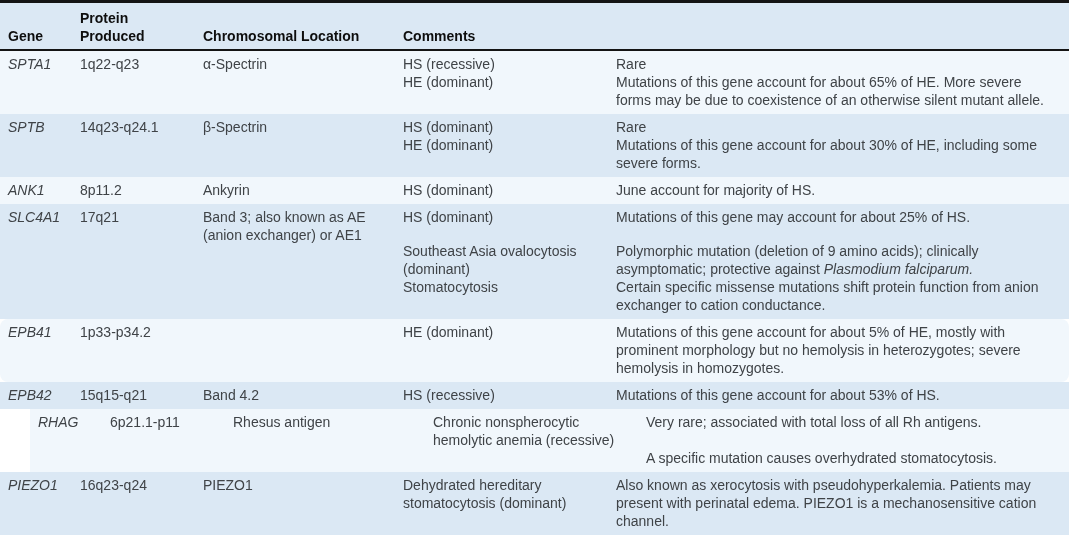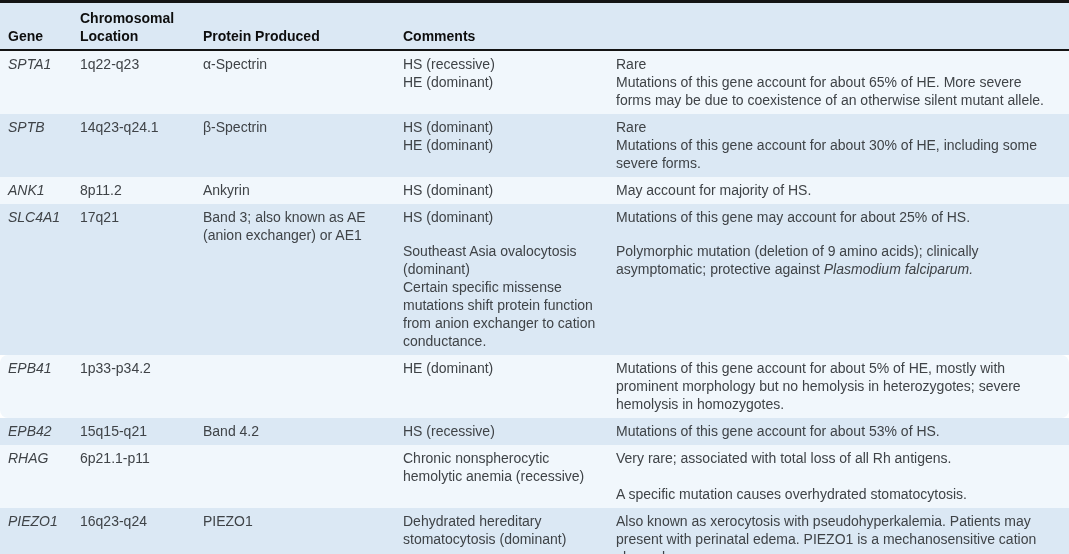--- a/index.html
+++ b/index.html
@@ -58,22 +58,22 @@
   .subrow.extra{margin-bottom:16px;}
   .disease{padding-right:12px;}
   .comment{padding-right:2px;}
 </style>
 </head>
 <body>
 
 <div class="table">
   <div class="thead">
     <div class="th">Gene</div>
+    <div class="th">Protein Produced</div>
     <div class="th">Chromosomal Location</div>
-    <div class="th">Protein Produced</div>
     <div class="th">Comments</div>
   </div>
 
   <div>
   <div class="row" style="background: var(--row-light);">
     <div class="cell gene">SPTA1</div>
     <div class="cell location">1q22-q23</div>
     <div class="cell protein">α-Spectrin</div>
     <div class="subrows">
           <div class="subrow">
@@ -103,39 +103,40 @@
         </div>
   </div>
 
   <div class="row" style="background: var(--row-light);">
     <div class="cell gene">ANK1</div>
     <div class="cell location">8p11.2</div>
     <div class="cell protein">Ankyrin</div>
     <div class="subrows">
           <div class="subrow">
             <div class="cell disease">HS (dominant)</div>
-            <div class="cell comment">May account for majority of HS.</div>
+            <div class="cell comment">June account for majority of HS.</div>
           </div>
         </div>
   </div>
 
   <div class="row" style="background: var(--row-dark);">
     <div class="cell gene">SLC4A1</div>
     <div class="cell location">17q21</div>
     <div class="cell protein">Band 3; also known as AE (anion exchanger) or AE1</div>
     <div class="subrows">
           <div class="subrow extra">
             <div class="cell disease">HS (dominant)</div>
             <div class="cell comment">Mutations of this gene may account for about 25% of HS.</div>
           </div>
           <div class="subrow">
             <div class="cell disease">Southeast Asia ovalocytosis (dominant)</div>
             <div class="cell comment">Polymorphic mutation (deletion of 9 amino acids); clinically asymptomatic; protective against <i>Plasmodium falciparum.</i></div>
           </div>
           <div class="subrow">
+            <div class="cell disease">Stomatocytosis</div>
             <div class="cell comment">Certain specific missense mutations shift protein function from anion exchanger to cation conductance.</div>
           </div>
         </div>
   </div>
 
   <div class="row" style="background: var(--row-light); border-radius: 8px;">
     <div class="cell gene">EPB41</div>
     <div class="cell location">1p33-p34.2</div>
     <div class="subrows">
           <div class="subrow">
@@ -150,23 +151,24 @@
     <div class="cell location">15q15-q21</div>
     <div class="cell protein">Band 4.2</div>
     <div class="subrows">
           <div class="subrow">
             <div class="cell disease">HS (recessive)</div>
             <div class="cell comment">Mutations of this gene account for about 53% of HS.</div>
           </div>
         </div>
   </div>
 
-  <div class="row" style="background: var(--row-light);">
+  <div class="row" style="background: var(--row-light); margin-left: 30px;">
     <div class="cell gene">RHAG</div>
     <div class="cell location">6p21.1-p11</div>
+    <div class="cell protein">Rhesus antigen</div>
     <div class="subrows">
           <div class="subrow">
             <div class="cell disease">Chronic nonspherocytic hemolytic anemia (recessive)</div>
             <div class="cell comment">Very rare; associated with total loss of all Rh antigens.</div>
           </div>
           <div class="subrow">
             <div class="cell disease"></div>
             <div class="cell comment">A specific mutation causes overhydrated stomatocytosis.</div>
           </div>
         </div>

